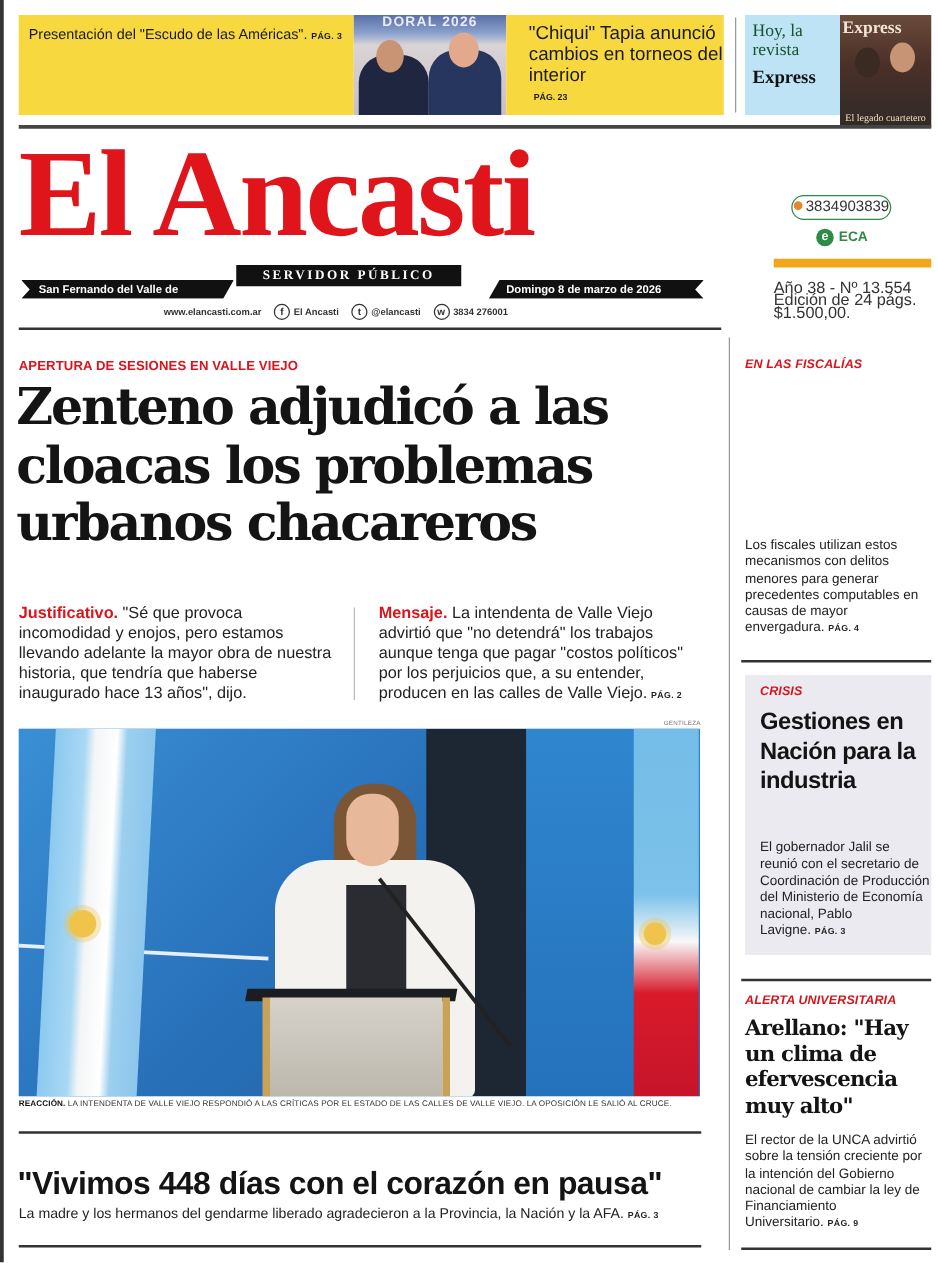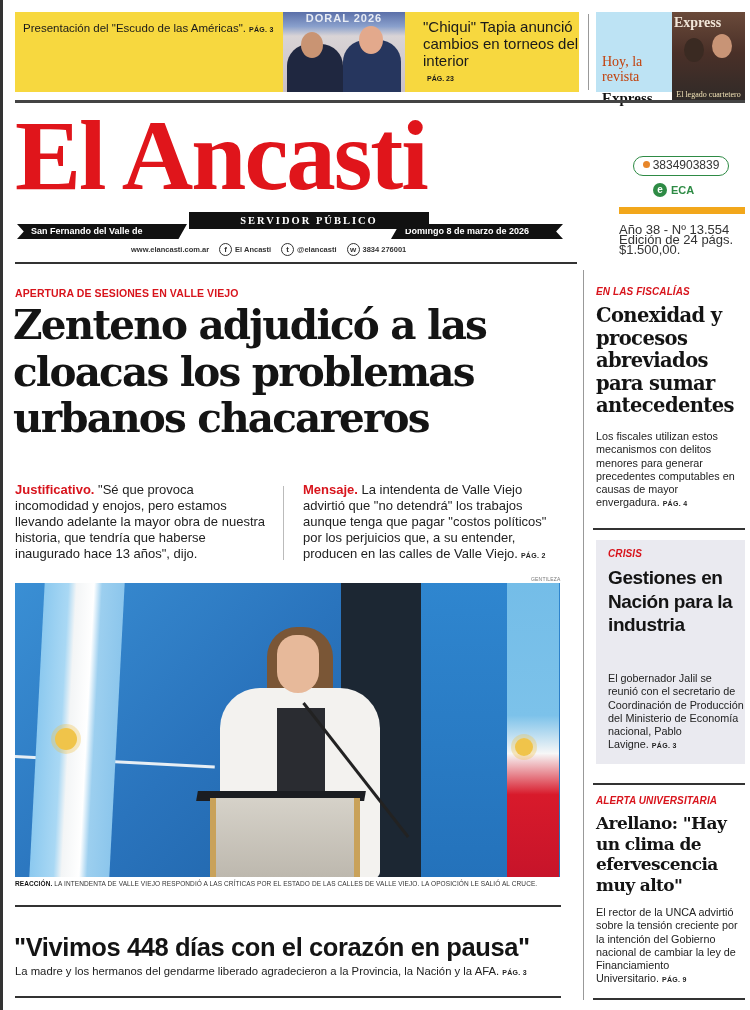--- a/index.html
+++ b/index.html
@@ -17,41 +17,41 @@
   .teaser-photo1 { left: 280px; top: 12px; width: 122px; height: 80px; overflow: hidden;
     background: linear-gradient(180deg, #5a6fa8 0%, #8aa0cc 18%, #d9d4d6 30%, #c9c0c6 100%); }
   .doral { position: absolute; top: 0; left: 0; right: 0; text-align: center; font-weight: 700; font-size: 11px; color: #e8ecf4; letter-spacing: 1px; }
   .person { position: absolute; bottom: 0; border-radius: 22px 22px 0 0; }
   .head { position: absolute; border-radius: 50%; }
   .teaser2 { left: 402px; top: 12px; width: 174px; height: 80px; padding: 6px 0 0 18px; }
   .teaser2 .t-head { font-size: 15px; line-height: 17px; color: #1a1a1a; font-weight: 400; }
   .teaser2 .t-pag { font-weight: 700; font-size: 7px; margin-top: 6px; margin-left: 4px; }
   .teaser-divider { left: 585px; top: 14px; width: 1px; height: 76px; background: #999; }
   .teaser3 { left: 593px; top: 12px; width: 76px; height: 80px; background: #bde3f4; padding: 6px 6px; }
-  .teaser3 .t-head { font-family: "Liberation Serif", serif; font-size: 14px; line-height: 15px; color: #c2410c; margin-top: 36px; }
+  .teaser3 .t-head { font-family: "Liberation Serif", serif; font-size: 14px; line-height: 15px; color: #14532d; }
   .teaser3 .t-brand { font-family: "Liberation Serif", serif; font-weight: 700; font-size: 15px; margin-top: 6px; color: #111; }
   .teaser-photo3 { left: 669px; top: 12px; width: 73px; height: 90px; background: linear-gradient(180deg,#6a4a3a 0%, #4a3028 45%, #2f2a28 100%); overflow: hidden; }
   .mag-title { position: absolute; top: 3px; left: 2px; font-family: "Liberation Serif", serif; font-weight: 700; font-size: 14px; color: #f1e6d8; }
   .mag-sub { position: absolute; bottom: 3px; left: 0; right: 0; text-align: center; font-family: "Liberation Serif", serif; font-size: 8px; line-height: 9px; color: #f1e2b6; }
   .top-rule { left: 12px; top: 100px; width: 730px; height: 3px; background: #444; }
 
   
   .logo { left: 12px; top: 104px; font-family: "Liberation Serif", serif; font-weight: 700; font-size: 99px; line-height: 104px; color: #e0151b; letter-spacing: -2px; }
-  .servidor { left: 186px; top: 212px; width: 240px; height: 17px; background: #111; color: #fff; font-family: "Liberation Serif", serif; font-weight: 700; font-size: 10.5px; letter-spacing: 2px; text-align: center; line-height: 17px; }
+  .servidor { left: 186px; top: 212px; width: 180px; height: 17px; background: #111; color: #fff; font-family: "Liberation Serif", serif; font-weight: 700; font-size: 10.5px; letter-spacing: 2px; text-align: center; line-height: 17px; }
   .ribbon { top: 224px; height: 15px; background: #111; color: #fff; font-size: 9px; line-height: 15px; padding-left: 14px; font-weight: 700; }
   .ribbon.left { left: 14px; width: 170px; clip-path: polygon(0 0, 100% 0, 95% 100%, 0 100%, 4% 50%); }
   .ribbon.right { left: 388px; width: 172px; clip-path: polygon(5% 0, 100% 0, 96% 50%, 100% 100%, 0 100%); padding-left: 14px; }
   .contact-row { left: 128px; top: 243px; display: flex; align-items: center; gap: 10px; font-size: 7.5px; font-weight: 700; color: #333; }
   .contact-row .item { display: flex; align-items: center; gap: 3px; }
   .circ-icon { width: 13px; height: 13px; border: 1.2px solid #333; border-radius: 50%; font-size: 8px; line-height: 11px; text-align: center; font-weight: 700; }
   .mast-rule { left: 12px; top: 262px; width: 562px; height: 2px; background: #333; }
 
   
   .eca-box { left: 616px; top: 112px; width: 126px; height: 44px; background: #2e8b45; color: #fff; text-align: center; font-weight: 700; font-size: 14px; line-height: 14px; padding-top: 7px; }
-  .eca-phone { left: 630px; top: 156px; width: 96px; height: 20px; border: 1.5px solid #2e8b45; border-radius: 10px; background: #fff; font-size: 12px; line-height: 17px; text-align: center; color: #333; }
+  .eca-phone { left: 630px; top: 156px; width: 80px; height: 20px; border: 1.5px solid #2e8b45; border-radius: 10px; background: #fff; font-size: 12px; line-height: 17px; text-align: center; color: #333; }
   .eca-dot { display: inline-block; width: 7px; height: 7px; border-radius: 50%; background: #e7862a; margin-right: 3px; vertical-align: 1px; }
   .eca-logo { left: 650px; top: 183px; font-size: 11px; font-weight: 700; color: #2e8b45; display: flex; align-items: center; gap: 4px; }
   .eca-e { width: 14px; height: 14px; border-radius: 50%; background: #2e8b45; color: #fff; font-size: 10px; line-height: 14px; text-align: center; }
   .eca-bar { left: 616px; top: 207px; width: 126px; height: 7px; background: #f2a71b; }
   .edition { left: 616px; top: 225px; font-size: 13px; line-height: 10px; color: #333; }
 
   
   .kicker { color: #d8141c; font-weight: 700; font-size: 10.5px; letter-spacing: 0.1px; }
   .main-kicker { left: 12px; top: 287px; }
   .main-headline { left: 10px; top: 302px; width: 560px; font-family: "DejaVu Serif", serif; font-weight: 700; font-size: 40.5px; line-height: 46.5px; letter-spacing: -1.8px; color: #141414; }
@@ -206,21 +206,20 @@
   </div>
 
   <div class="abs bot-rule1"></div>
   <div class="abs bot-headline">"Vivimos 448 días con el corazón en pausa"</div>
   <div class="abs bot-sub"><span>La madre y los hermanos del gendarme liberado agradecieron a la Provincia, la Nación y la AFA.</span><span class="pag">PÁG. 3</span></div>
   <div class="abs bot-rule2"></div>
 
   <div class="abs col-divider"></div>
 
   <div class="abs kicker r-kicker r1-kicker">EN LAS FISCALÍAS</div>
-  <div class="abs r-serif-head r1-head">Conexidad y procesos abreviados para sumar antecedentes</div>
   <div class="abs r-body r1-body"><span>Los fiscales utilizan estos mecanismos con delitos menores para generar precedentes computables en causas de mayor envergadura.</span><span class="pag">PÁG. 4</span></div>
   <div class="abs r-rule1"></div>
 
   <div class="abs crisis-box"></div>
   <div class="abs kicker r-kicker r2-kicker">CRISIS</div>
   <div class="abs r-sans-head r2-head">Gestiones en Nación para la industria</div>
   <div class="abs r-body r2-body"><span>El gobernador Jalil se reunió con el secretario de Coordinación de Producción del Ministerio de Economía nacional, Pablo Lavigne.</span><span class="pag">PÁG. 3</span></div>
   <div class="abs r-rule2"></div>
 
   <div class="abs kicker r-kicker r3-kicker">ALERTA UNIVERSITARIA</div>

